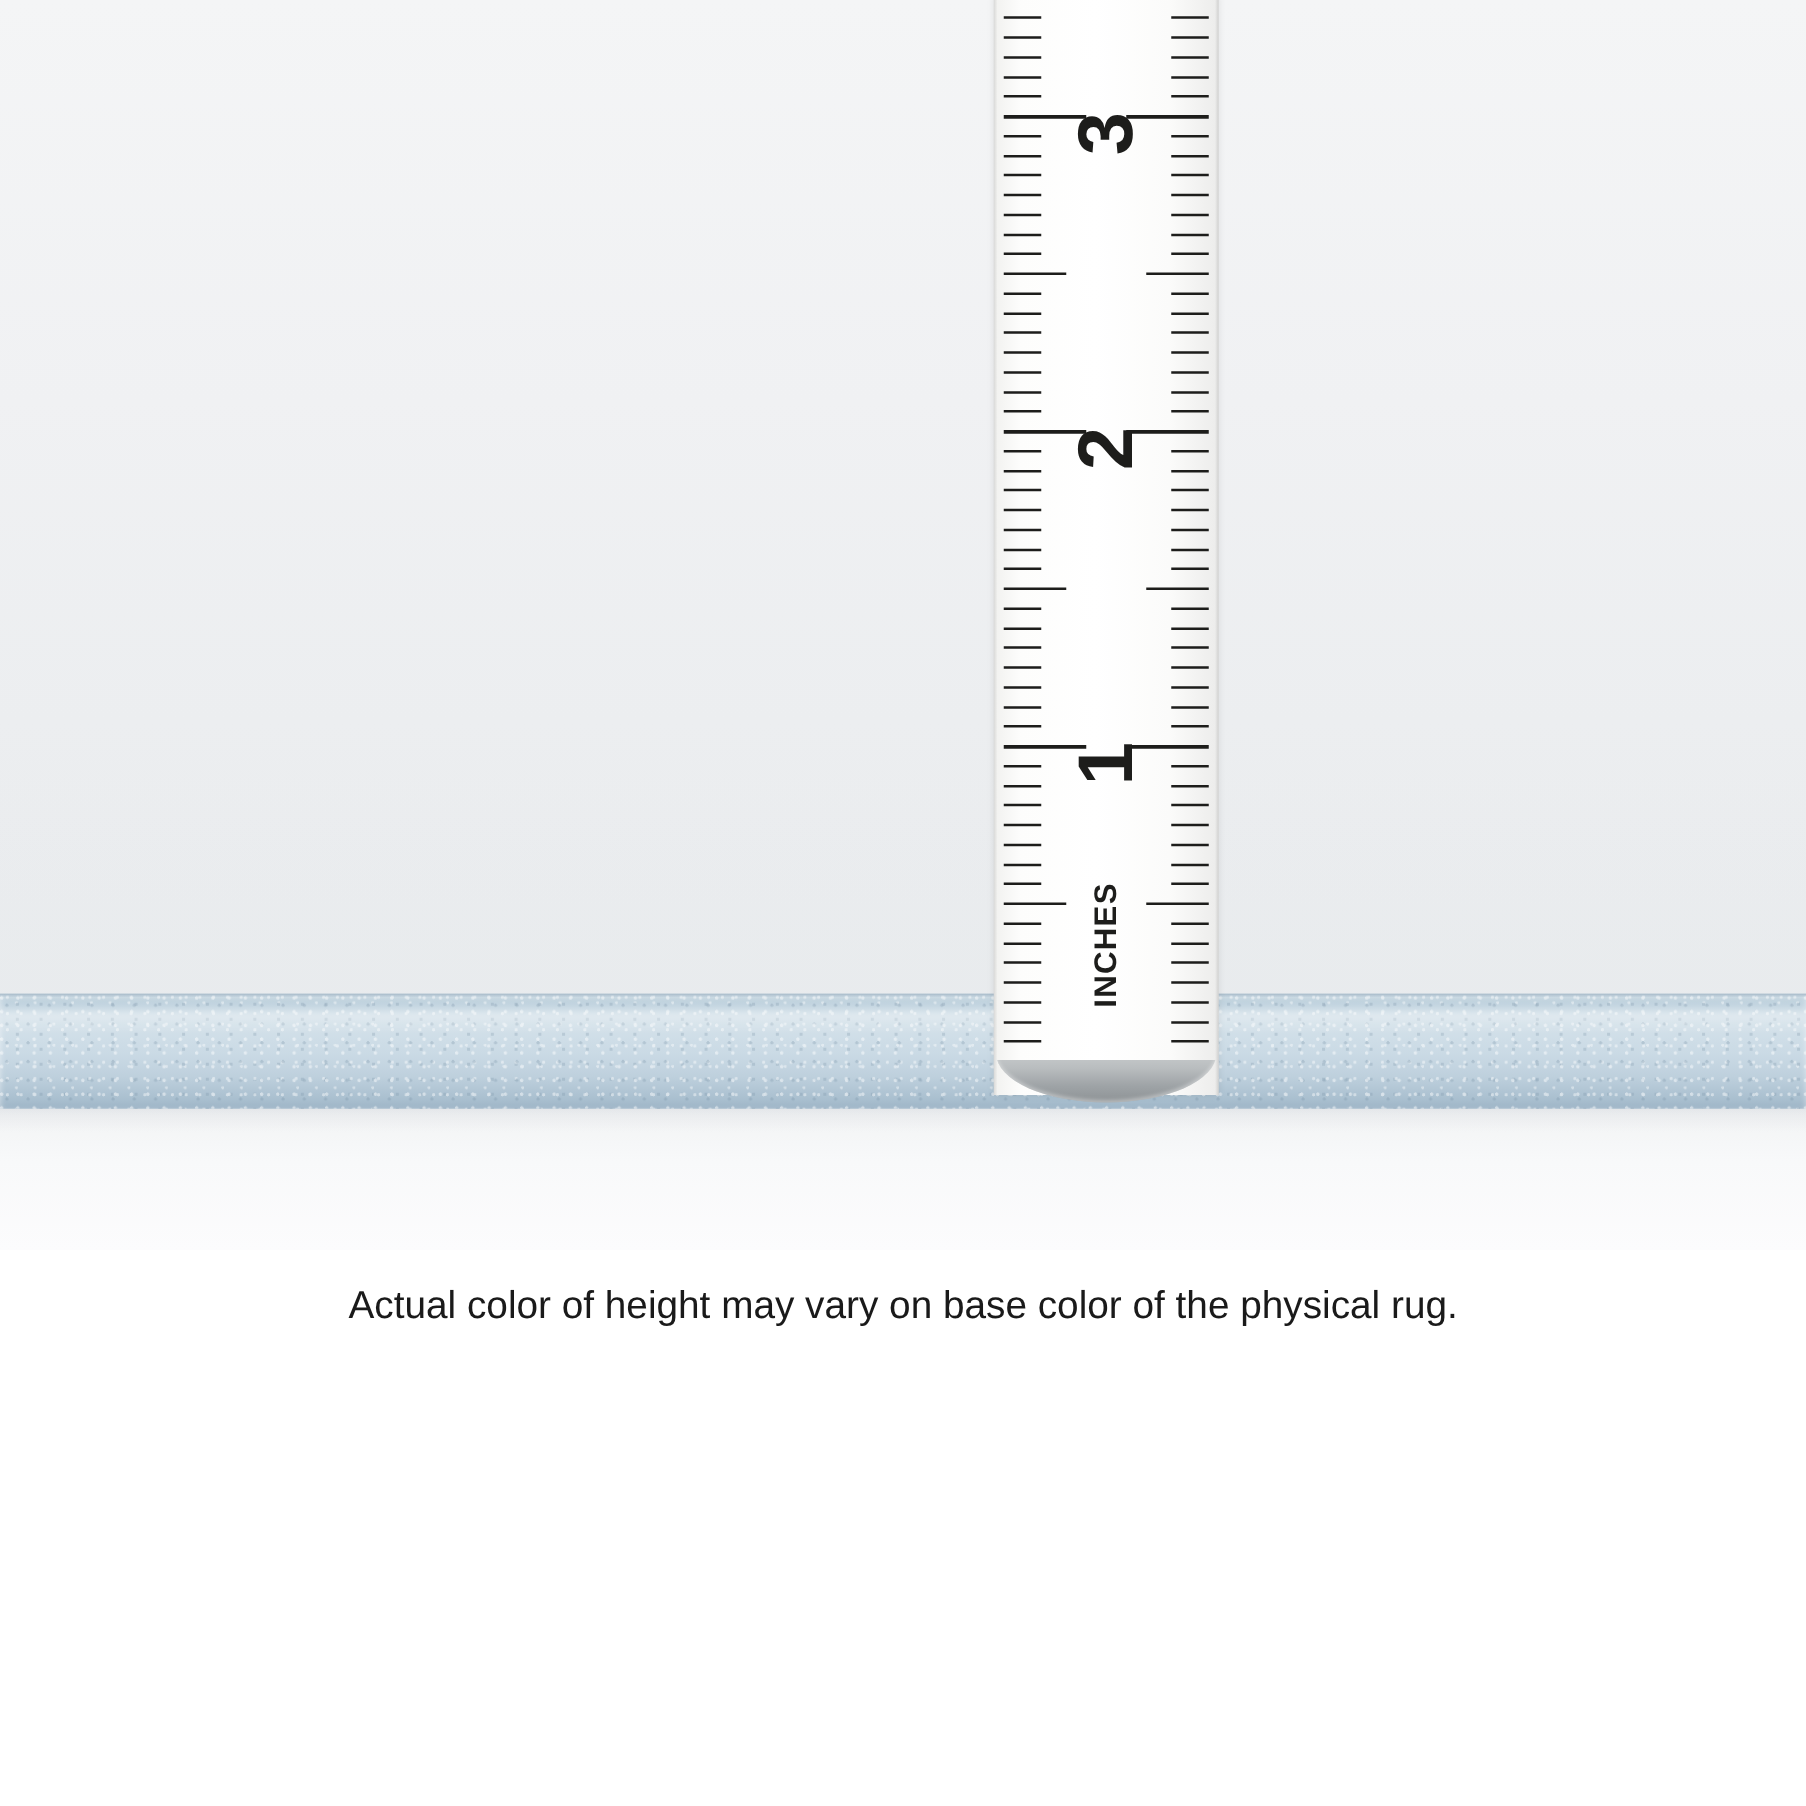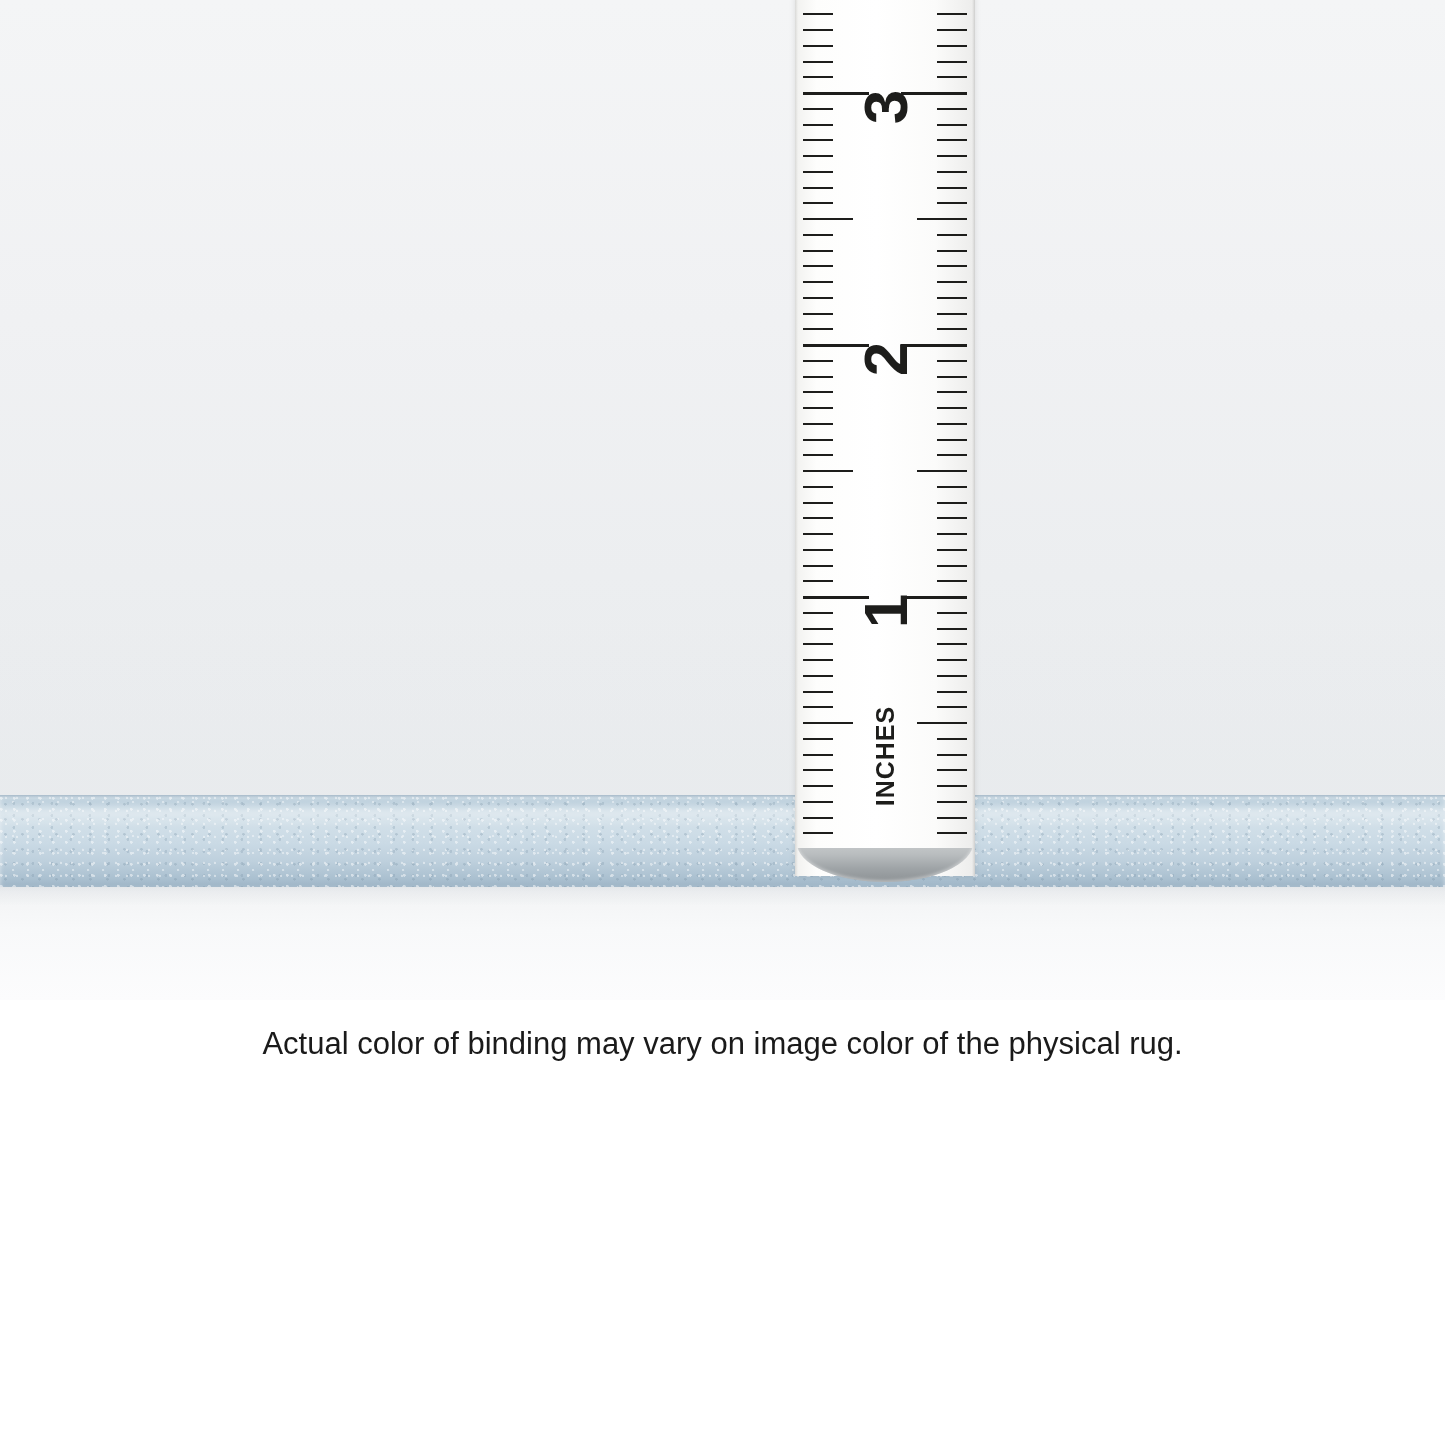--- a/index.html
+++ b/index.html
@@ -348,16 +348,16 @@
       <div class="num" style="top: 111px;">3</div>
     </div>
 
     <div class="tape-clip">
       <div class="tape-clip-inner"></div>
     </div>
 
   </div>
 
   <div class="caption">
-    <span class="caption-line">Actual color of binding may vary on image color of the physical rug.</span>
+    <span class="caption-line">Actual color of height may vary on base color of the physical rug.</span>
   </div>
 
 </div>
 
 </body></html>

